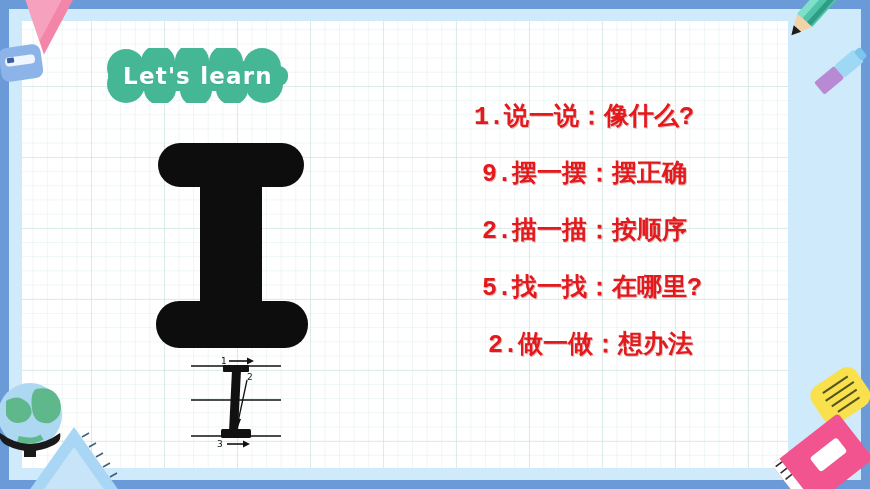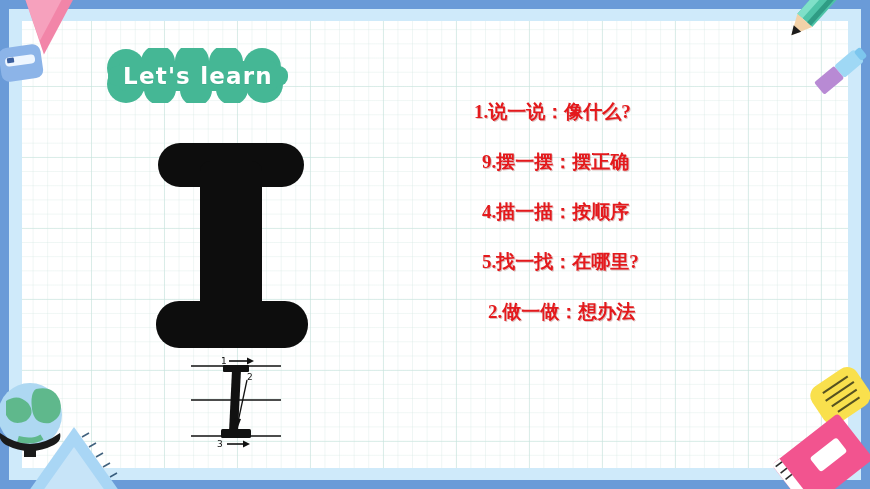--- a/index.html
+++ b/index.html
@@ -15,21 +15,21 @@
   
   .band-outer{
     position:absolute;left:0;top:0;width:870px;height:489px;
     background:#6a9bd8;
   }
   .band-inner{
     position:absolute;left:9px;top:9px;width:852px;height:471px;
     background:#cfeafa;
   }
   .paper{
-    position:absolute;left:22px;top:21px;width:826px;height:447px;
+    position:absolute;left:22px;top:21px;width:766px;height:447px;
     background:#ffffff;
     background-image:
       linear-gradient(to right, rgba(200,228,222,.55) 1px, transparent 1px),
       linear-gradient(to bottom, rgba(200,228,222,.55) 1px, transparent 1px),
       linear-gradient(to right, rgba(213,232,228,.38) 1px, transparent 1px),
       linear-gradient(to bottom, rgba(213,232,228,.38) 1px, transparent 1px);
     background-size:73px 71px,73px 71px,14.6px 14.2px,14.6px 14.2px;
     background-position:-4px -6px,-4px -6px,-4px -6px,-4px -6px;
     overflow:hidden;
   }
@@ -51,22 +51,22 @@
   }
 
   
   .stroke-diagram{position:absolute;left:163px;top:333px;width:108px;height:128px;}
 
   
   .lines{
     position:absolute;left:452px;top:78px;width:330px;
   }
   .line{
-    color:#e4191c;font-weight:bold;font-size:19px;
-    font-family:Liberation Serif, serif;
+    color:#e4191c;font-weight:bold;font-size:25px;
+    font-family:Liberation Mono, monospace;
     margin-bottom:24px;white-space:nowrap;
     text-shadow:1px 1px 0 rgba(120,0,0,.25);
   }
   .line.l1{margin-left:0px;}
   .line.l2{margin-left:8px;}
   .line.l3{margin-left:8px;}
   .line.l4{margin-left:8px;}
   .line.l5{margin-left:14px;margin-bottom:0;}
 
   
@@ -146,21 +146,21 @@
           <line x1="42" y1="90" x2="58" y2="90" stroke="#111" stroke-width="1.6"></line>
           <polygon points="58,86.5 65,90 58,93.5" fill="#111"></polygon>
         </g>
         <text x="32" y="93" font-size="9" fill="#111" font-family="DejaVu Sans, sans-serif">3</text>
       </svg>
     </div>
 
     <div class="lines">
       <div class="line l1">1.说一说：像什么?</div>
       <div class="line l2">9.摆一摆：摆正确</div>
-      <div class="line l3">4.描一描：按顺序</div>
+      <div class="line l3">2.描一描：按顺序</div>
       <div class="line l4">5.找一找：在哪里?</div>
       <div class="line l5">2.做一做：想办法</div>
     </div>
 
   </div>
 
   <svg class="deco deco-tl" viewBox="0 0 120 130">
 
     <g>
       <rect x="6" y="52" width="42" height="34" rx="8" fill="#8cb4e8" transform="rotate(-8 27 69)"></rect>

